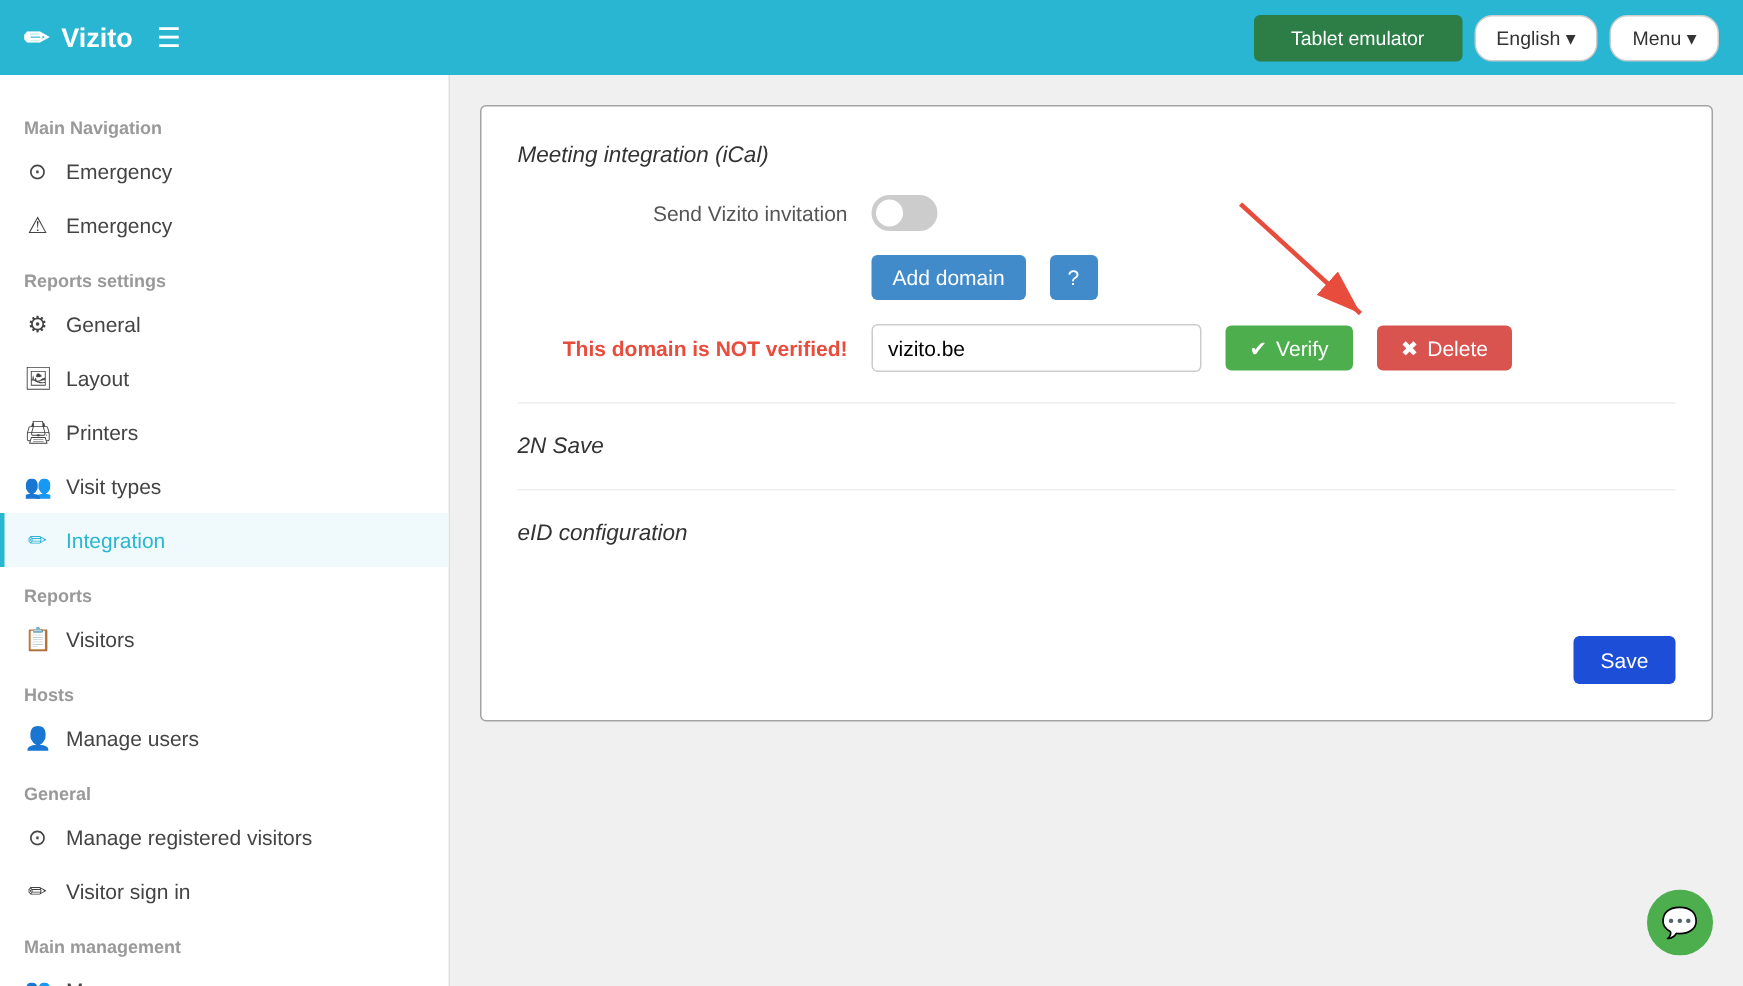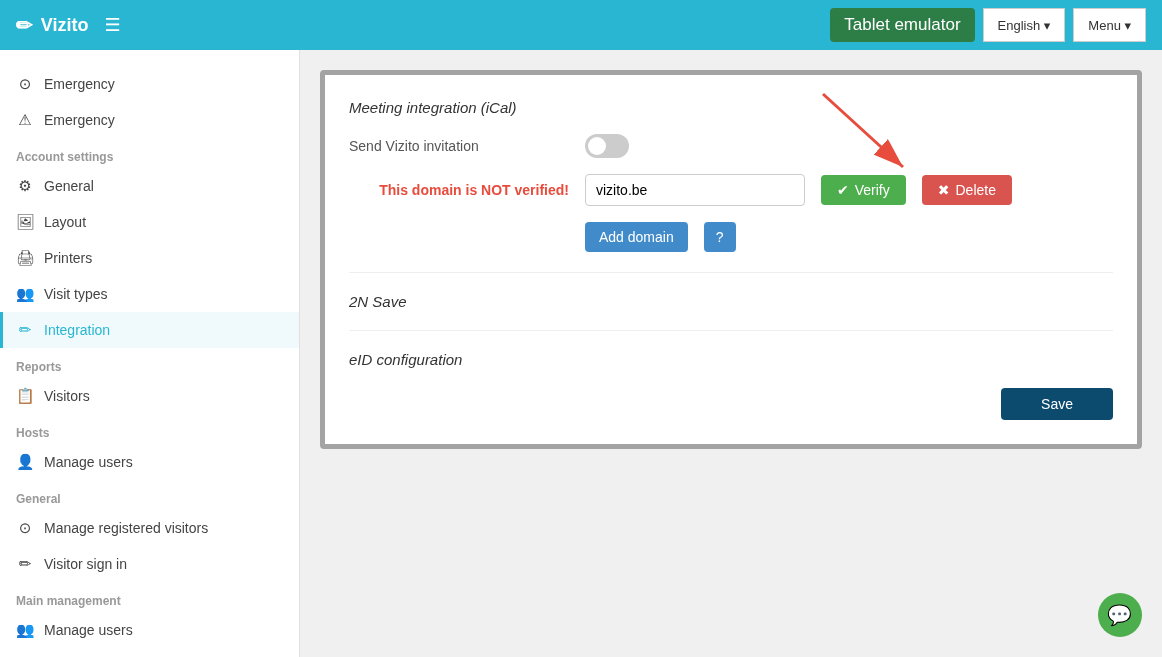--- a/index.html
+++ b/index.html
@@ -36,31 +36,31 @@
     }
     .header-right {
       margin-left: auto;
       display: flex;
       gap: 8px;
     }
     .btn-tablet-emulator {
       background: #2d7d46;
       color: white;
       border: none;
-      padding: 7px 14px;
-      border-radius: 4px;
-      cursor: pointer;
-      font-size: 17px;
+      padding: 7px 25px;
+      border-radius: 4px;
+      cursor: pointer;
+      font-size: 13px;
     }
     .btn-english, .btn-menu {
       background: white;
       color: #333;
       border: 1px solid #ccc;
       padding: 7px 14px;
-      border-radius: 0;
+      border-radius: 12px;
       cursor: pointer;
       font-size: 13px;
     }
 
     
     .layout {
       display: flex;
       margin-top: 50px;
       min-height: calc(100vh - 50px);
     }
@@ -105,41 +105,41 @@
     
     .main-content {
       flex: 1;
       padding: 0;
       background: #f0f0f0;
     }
     .content-card {
       background: white;
       margin: 20px;
       border-radius: 4px;
-      border: 5px solid #a3a3a3;
+      border: 1px solid #a3a3a3;
       padding: 24px;
     }
 
     
     .section-title {
       font-style: italic;
       font-size: 15px;
       color: #333;
       margin-bottom: 18px;
       font-weight: 500;
     }
     .form-row {
       display: flex;
       align-items: center;
       margin-bottom: 16px;
       gap: 16px;
     }
     .form-label {
       width: 220px;
-      text-align: left;
+      text-align: right;
       color: #555;
       font-size: 14px;
       flex-shrink: 0;
     }
     .form-label-error {
       width: 220px;
       text-align: right;
       color: #e74c3c;
       font-size: 14px;
       font-weight: 600;
@@ -216,30 +216,31 @@
     .btn-question {
       background: #428bca;
       color: white;
       border: none;
       padding: 7px 12px;
       border-radius: 4px;
       cursor: pointer;
       font-size: 14px;
     }
     .btn-save {
-      background: #0c4a6e;
-      color: white;
-      border: none;
-      padding: 8px 40px;
+      background: #1d4ed8;
+      color: white;
+      border: none;
+      padding: 8px 18px;
       border-radius: 4px;
       cursor: pointer;
       font-size: 14px;
       margin-left: auto;
       display: block;
       margin-right: 0;
+      margin-top: 40px;
     }
 
     .section-divider {
       border: none;
       border-top: 1px solid #eee;
       margin: 20px 0;
     }
 
     
     .save-row {
@@ -279,31 +280,32 @@
   <div class="header-right">
     <button class="btn-tablet-emulator">Tablet emulator</button>
     <button class="btn-english">English ▾</button>
     <button class="btn-menu">Menu ▾</button>
   </div>
 </header>
 
 <div class="layout">
 
   <nav class="sidebar">
+    <div class="sidebar-section-label">Main Navigation</div>
 
     <div class="sidebar-item">
       <span class="sidebar-item-icon">⊙</span>
       <span>Emergency</span>
     </div>
     <div class="sidebar-item">
       <span class="sidebar-item-icon">⚠</span>
       <span>Emergency</span>
     </div>
 
-    <div class="sidebar-section-label">Account settings</div>
+    <div class="sidebar-section-label">Reports settings</div>
 
     <div class="sidebar-item">
       <span class="sidebar-item-icon">⚙</span>
       <span>General</span>
     </div>
     <div class="sidebar-item">
       <span class="sidebar-item-icon">🖼</span>
       <span>Layout</span>
     </div>
     <div class="sidebar-item">
@@ -357,20 +359,25 @@
 
       <div>
         <div class="section-title">Meeting integration (iCal)</div>
 
         <div class="form-row">
           <div class="form-label">Send Vizito invitation</div>
           <label class="toggle">
 
             <span class="toggle-slider"></span>
           </label>
+        </div>
+
+        <div class="form-row" style="padding-left:236px;">
+          <button class="btn-add-domain">Add domain</button>
+          <button class="btn-question">?</button>
         </div>
 
         <div class="form-row" style="position:relative;">
           <div class="form-label-error">This domain is NOT verified!</div>
           <input class="domain-input" type="text" value="vizito.be" style="">
 
           <div style="position:absolute; top:-85px; right:180px; pointer-events:none;">
             <svg width="120" height="90" viewBox="0 0 120 90">
               <defs>
                 <marker id="arrowhead" markerWidth="10" markerHeight="7" refX="10" refY="3.5" orient="auto">
@@ -383,25 +390,20 @@
 
           <button class="btn-verify">
             <span>✔</span>
             <span>Verify</span>
           </button>
           <button class="btn-delete">
             <span>✖</span>
             <span>Delete</span>
           </button>
         </div>
-
-        <div class="form-row" style="padding-left:236px;">
-          <button class="btn-add-domain">Add domain</button>
-          <button class="btn-question">?</button>
-        </div>
       </div>
 
       <hr class="section-divider">
 
       <div>
         <div class="section-title">2N Save</div>
 
       </div>
 
       <hr class="section-divider">

